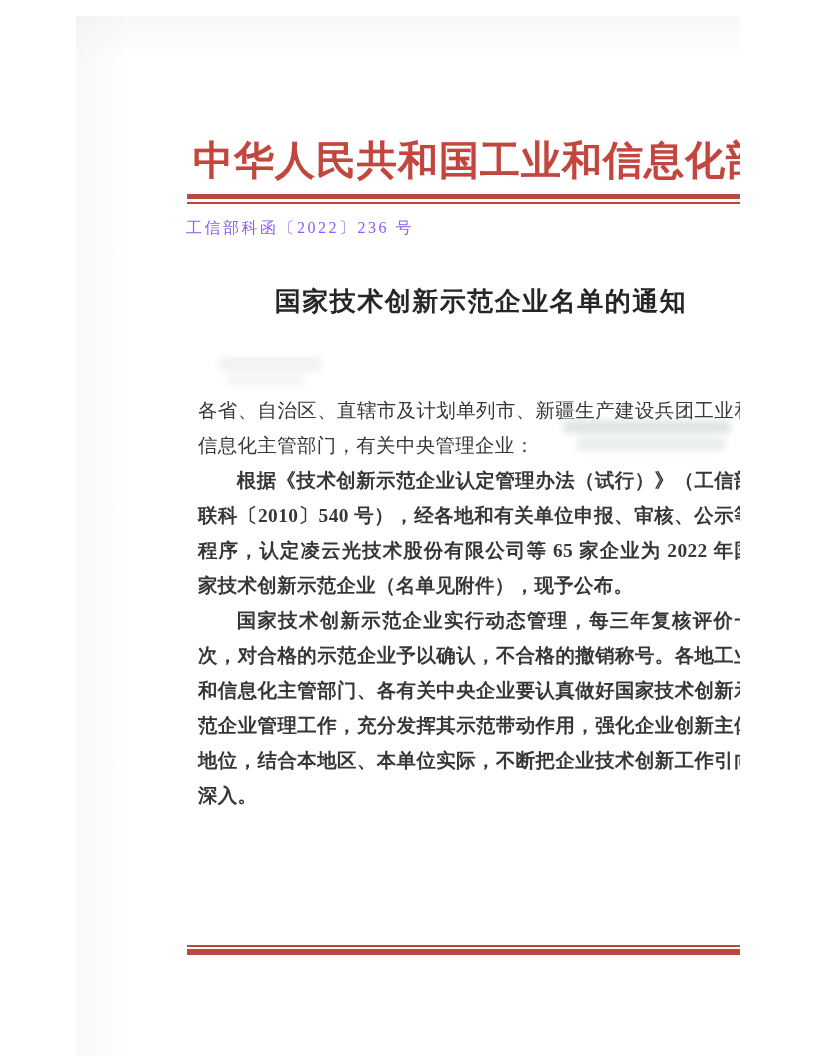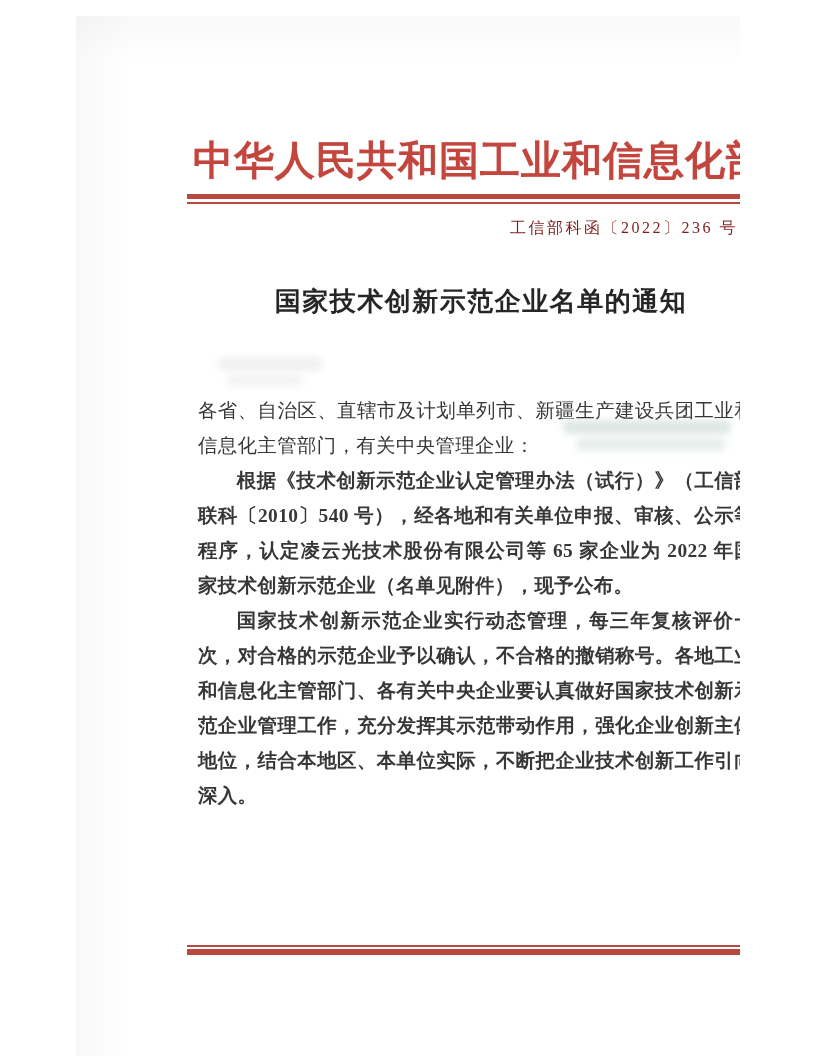--- a/index.html
+++ b/index.html
@@ -53,24 +53,23 @@
   }
   .rule-top-thick { top: 178px; height: 5px; }
   .rule-top-thin  { top: 186px; height: 2px; }
   .rule-bottom-thin  { top: 929px; height: 2px; }
   .rule-bottom-thick { top: 933px; height: 6px; }
   .doc-number {
     position: absolute;
     top: 202px;
     left: 110px;
     width: 552px;
-    text-align: right;
     font-size: 16px;
     letter-spacing: 2.5px;
-    color: #7f1d1d;
+    color: #8b5cf6;
     white-space: nowrap;
   }
   .doc-title {
     position: absolute;
     top: 266px;
     left: 110px;
     width: 590px;
     text-align: center;
     font-weight: bold;
     font-size: 26px;

